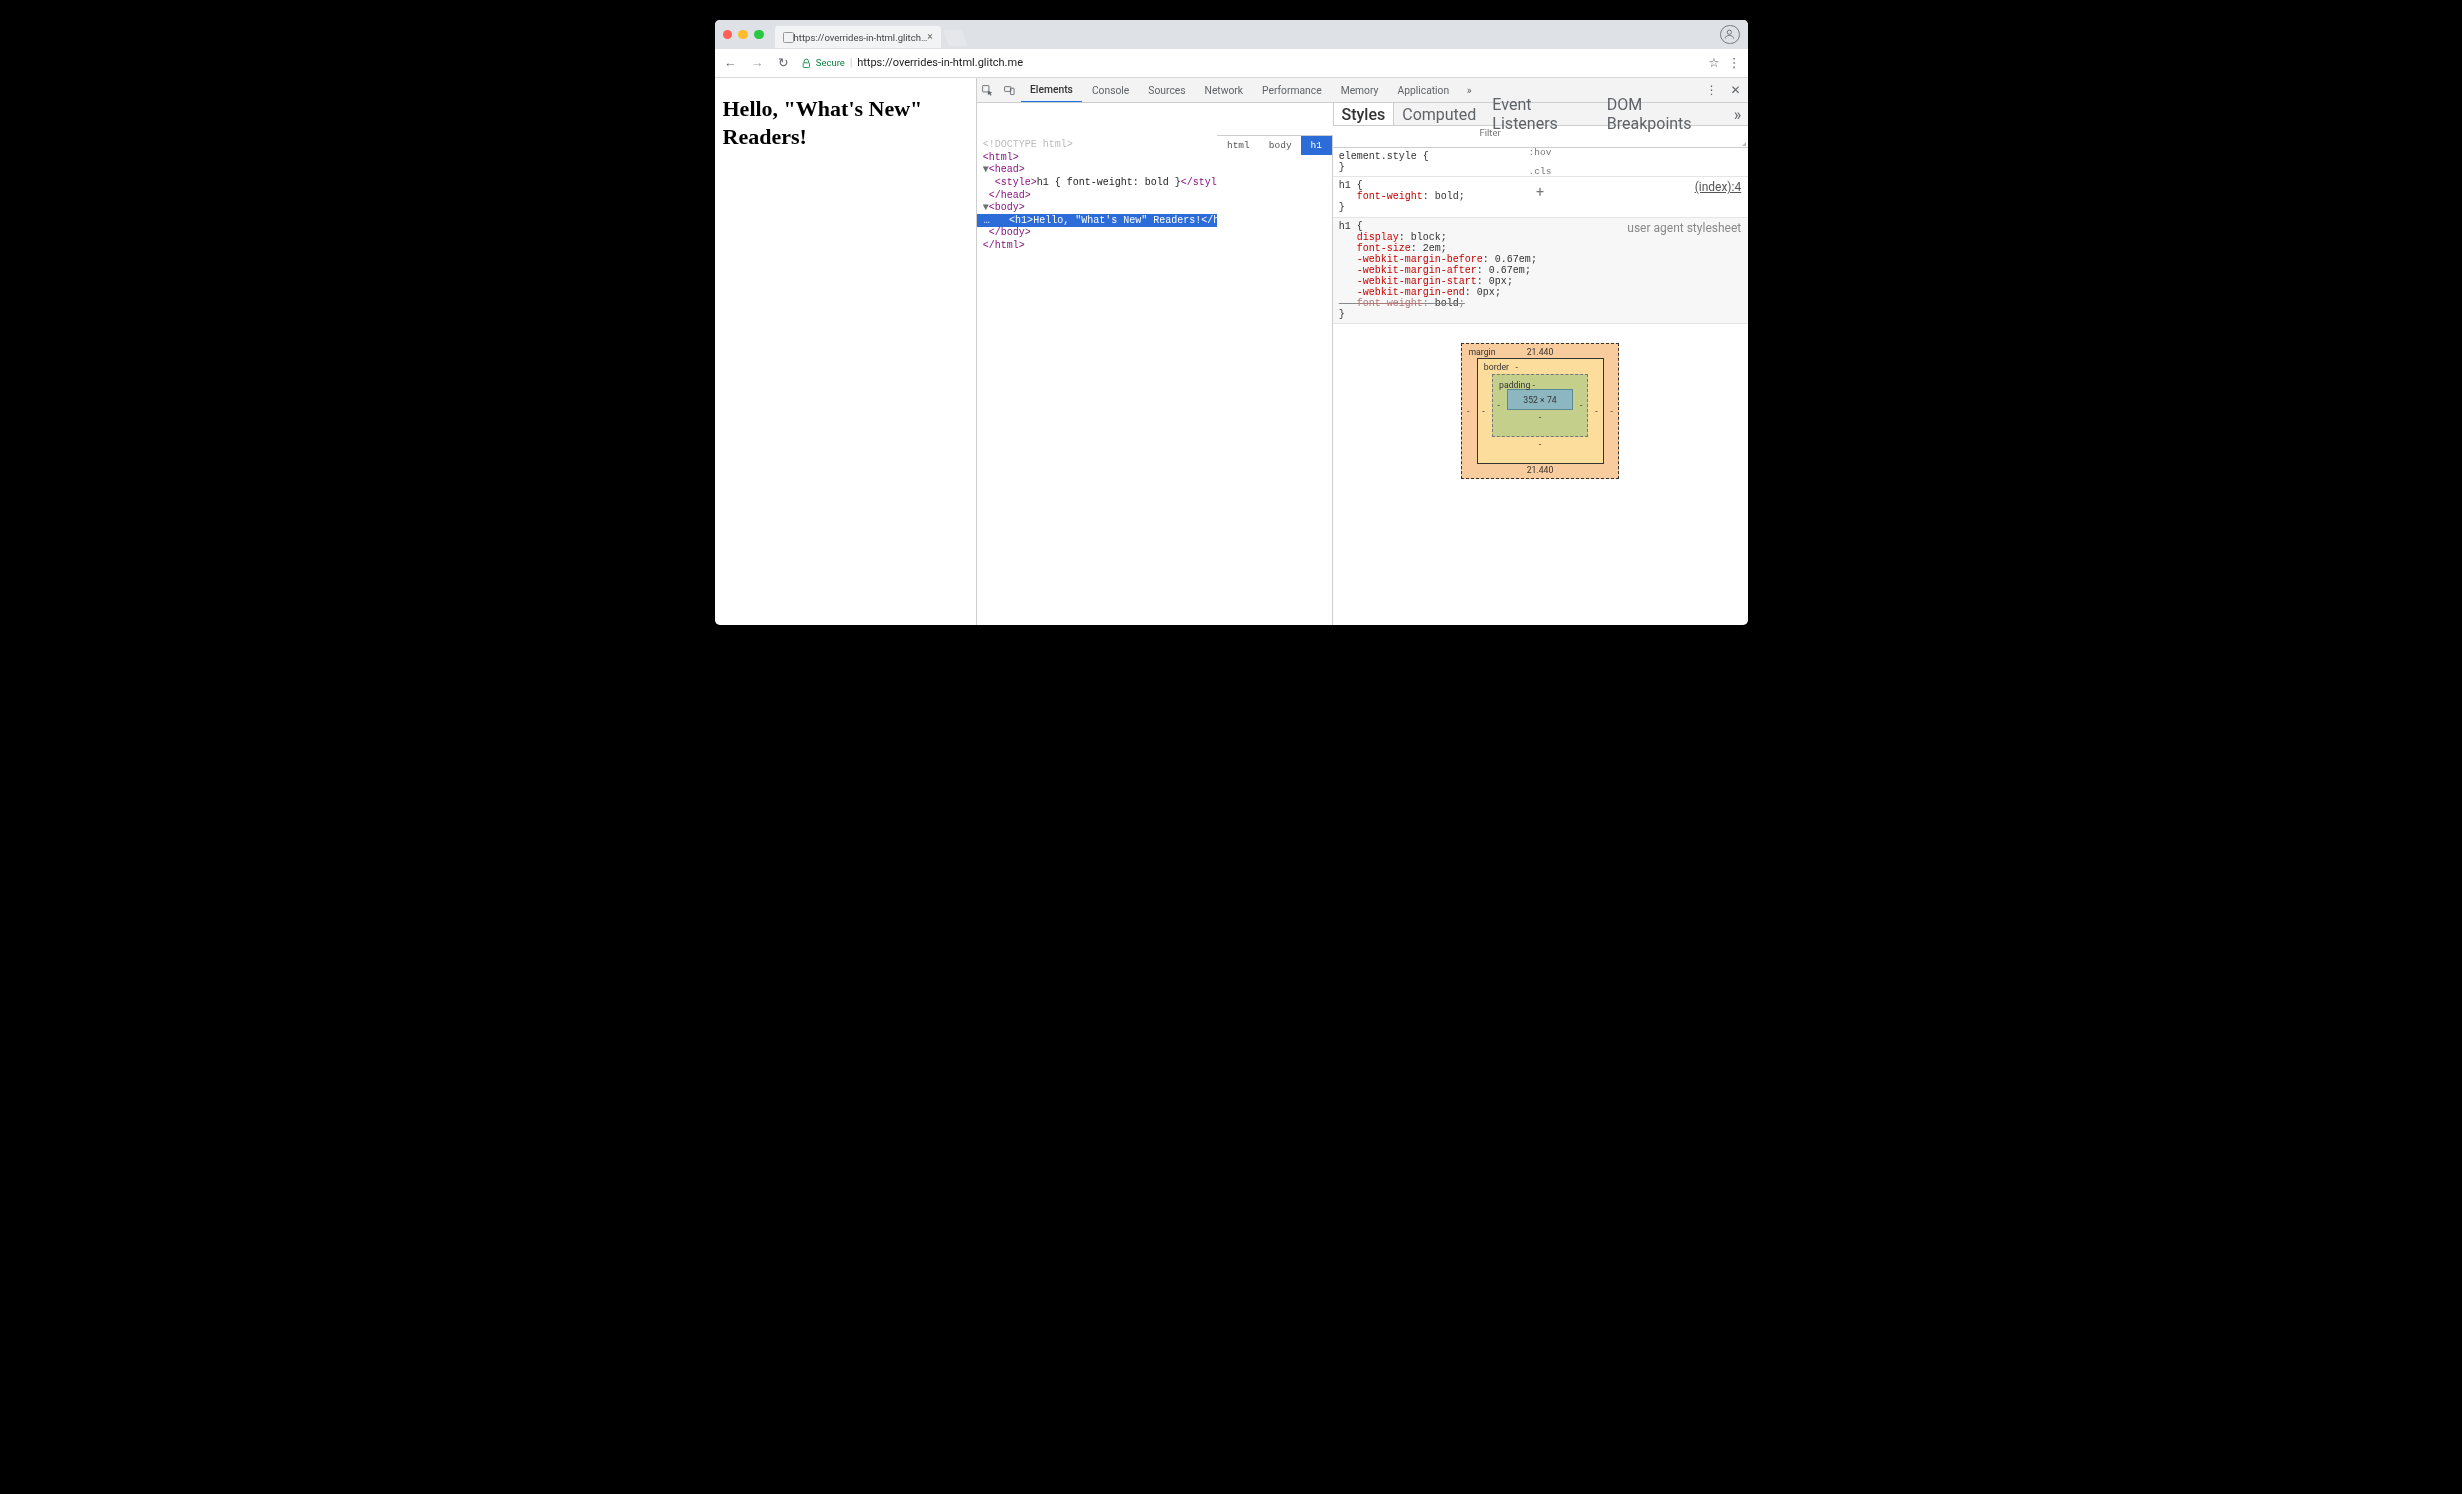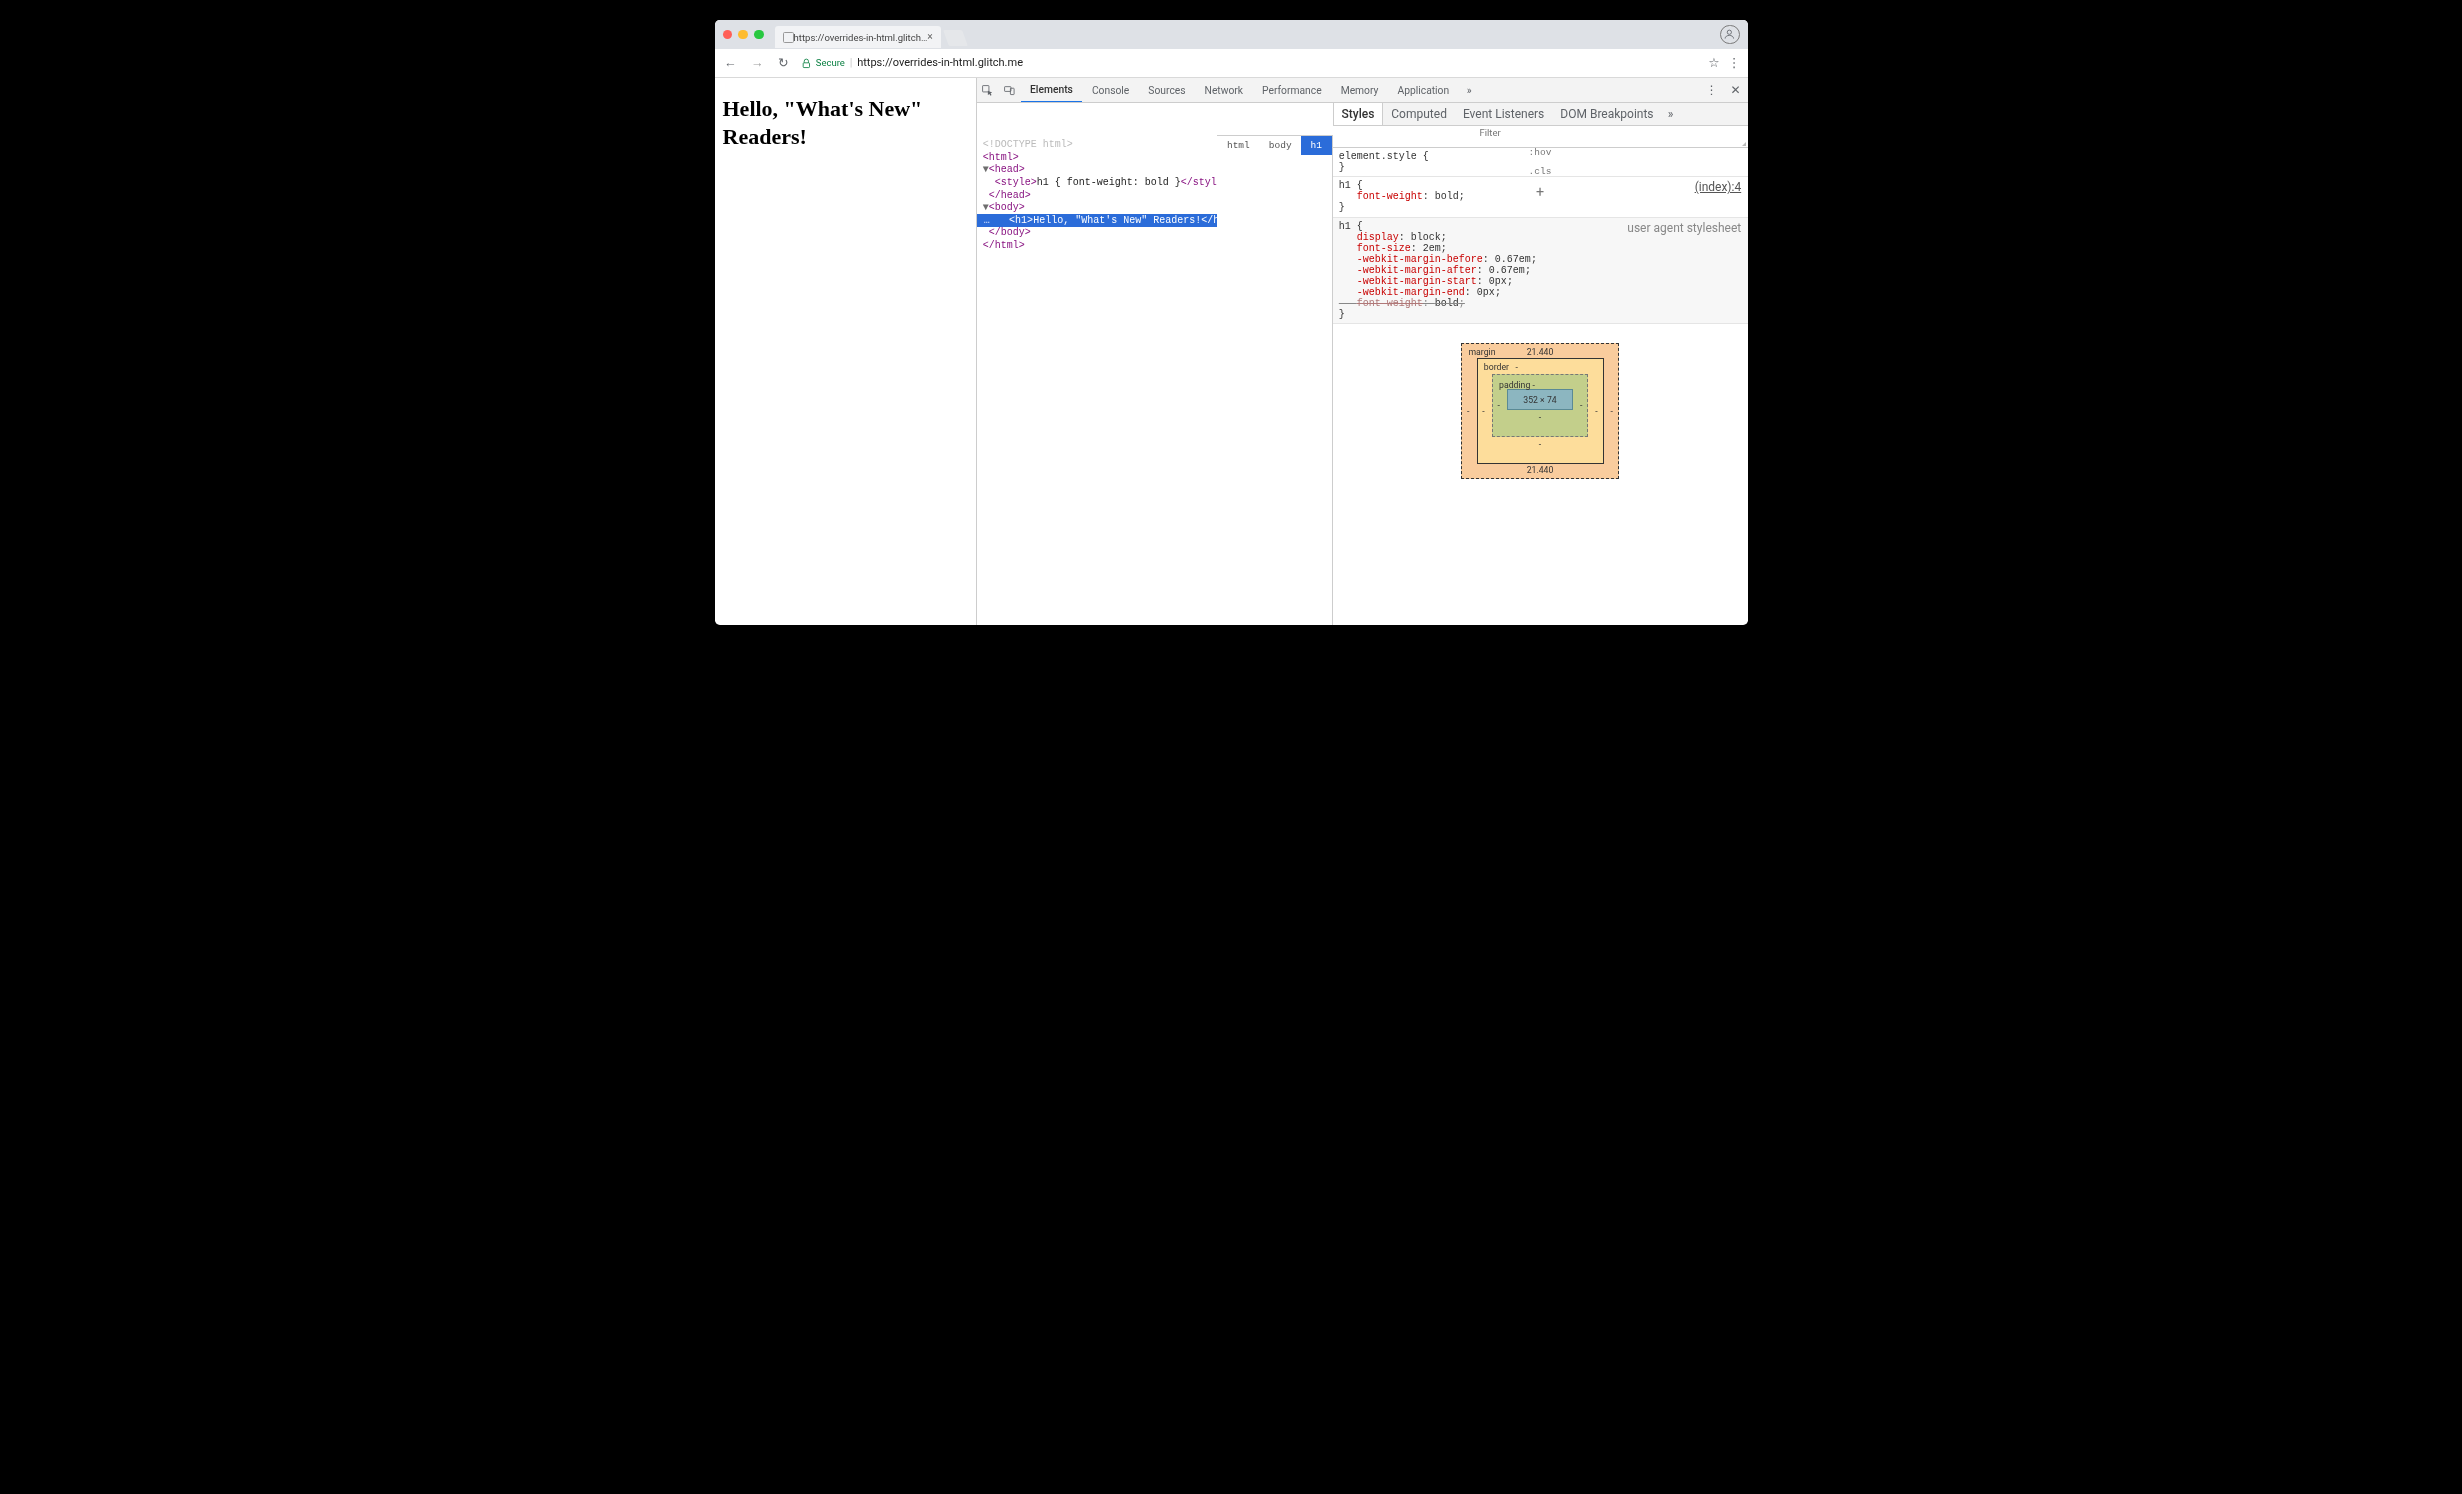--- a/index.html
+++ b/index.html
@@ -126,21 +126,21 @@
   .crumbs{
     height:19px;border-top:0.8px solid var(--dt-border);
     display:flex;align-items:stretch;font-size:9.5px;color:#555;background:#fff;
   }
   .crumb{padding:0 9.5px;display:flex;align-items:center;}
   .crumb.active{background:var(--dt-sel);color:#fff;}
   
   .side{flex:1;display:flex;flex-direction:column;min-width:0;font-family:var(--mono);font-size:10px;}
   .side-tabs{
     height:22px;background:var(--dt-toolbar-bg);border-bottom:0.8px solid var(--dt-border);
-    display:flex;align-items:stretch;font-family:var(--ui);font-size:12px;color:#5f6368;
+    display:flex;align-items:stretch;font-family:var(--ui);font-size:16px;color:#5f6368;
   }
   .side-tab{padding:0 8px;display:flex;align-items:center;}
   .side-tab.active{background:#fff;border:0.8px solid var(--dt-border);border-bottom:none;border-top:none;color:#333;font-weight:500;}
   .side-filter{
     height:20.6px;border-bottom:0.8px solid var(--dt-border);display:flex;align-items:center;
     padding:0 6.3px;color:#888;font-family:var(--ui);font-size:9.5px;gap:8px;position:relative;flex-direction:column;
   }
   .side-filter input{border:none;outline:none;flex:1;font-size:9.5px;font-family:var(--ui);color:#333;background:transparent;}
   .side-filter .chip{font-family:var(--mono);color:#777;}
   .side-filter .plus{font-size:14.3px;line-height:1;color:#777;}

